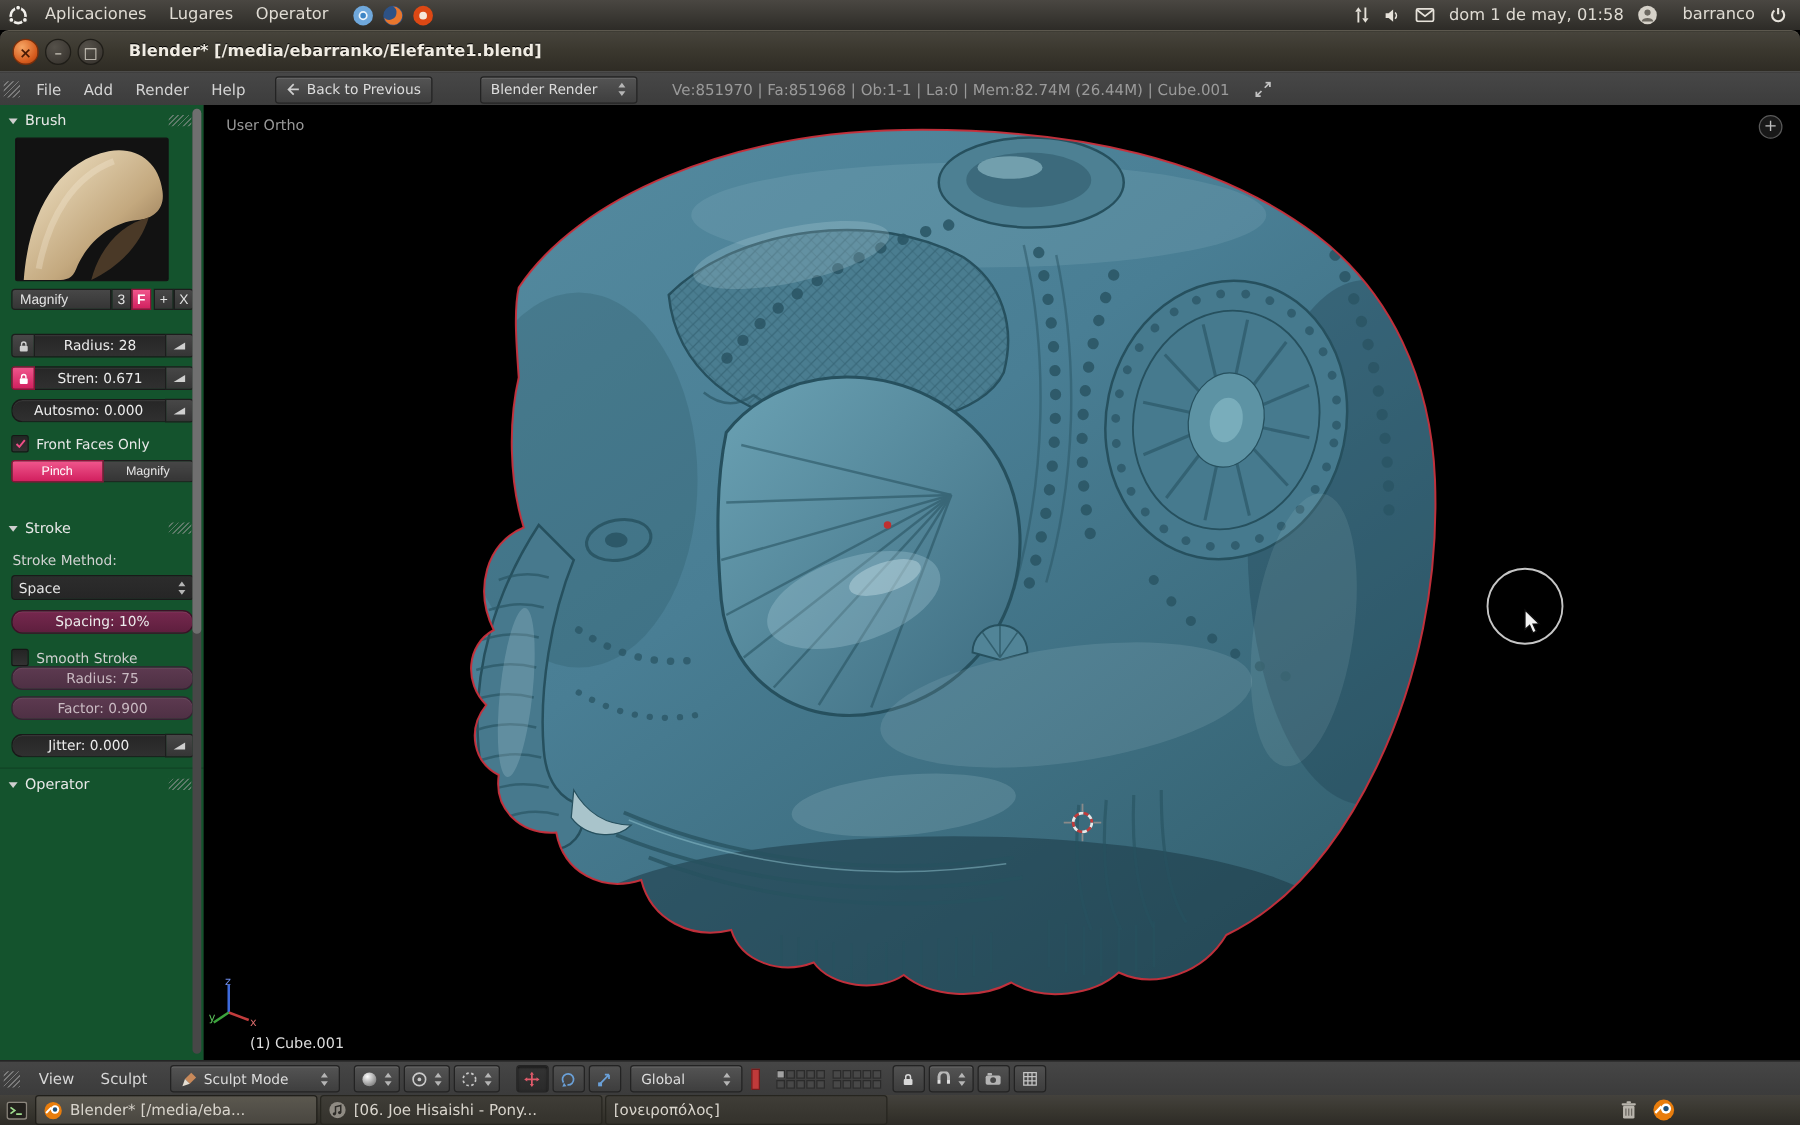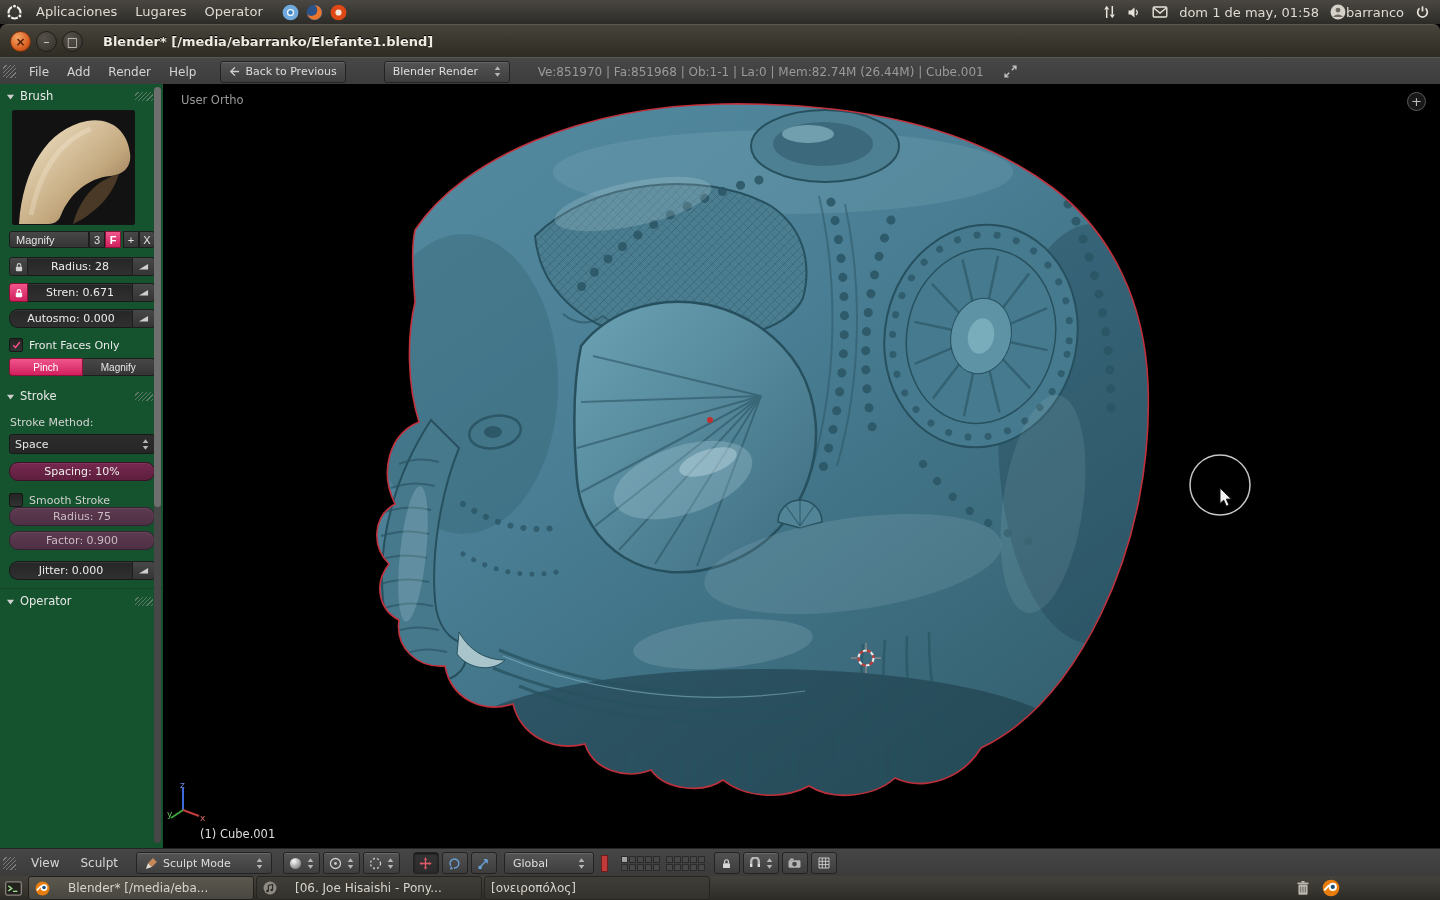--- a/index.html
+++ b/index.html
@@ -8,21 +8,21 @@
   .ic{display:inline-block;vertical-align:middle;}
 
   
   #top-panel{position:absolute;left:0;top:0;width:1440px;height:24px;z-index:9;
     background:linear-gradient(#4a4742,#3a3833 55%,#2d2b27);display:flex;align-items:center;
     color:#dfdbd3;font-size:13px;}
   .tp-menu{padding:0 9px;line-height:24px;}
   .tp-launchers{display:flex;gap:7px;margin-left:10px;align-items:center;}
   .tp-right{margin-left:auto;display:flex;align-items:center;gap:11px;padding-right:10px;}
   .tp-clock{font-size:13px;}
-  .tp-user{display:flex;align-items:center;gap:0;}
+  .tp-user{display:flex;gap:20px;}
 
   
   #title-bar{position:absolute;left:0;top:24px;width:1440px;height:33px;
     background:linear-gradient(#47443c,#3b382f 45%,#2e2b24);
     border-top:1px solid #5c584e;border-radius:7px 7px 0 0;
     display:flex;align-items:center;color:#f0ece3;}
   .wbtns{display:flex;gap:5px;margin-left:10px;align-items:center;}
   .wbtn{width:19px;height:19px;border-radius:50%;display:flex;align-items:center;justify-content:center;
     font-size:12px;line-height:1;border:1px solid #1f1d18;color:#d9d4c9;
     background:radial-gradient(circle at 35% 30%,#55514a,#332f2a);}
@@ -106,21 +106,21 @@
   .lgrid{display:grid;grid-template-columns:repeat(5,7px);grid-auto-rows:7px;gap:1px;}
   .lcell{background:#484848;border:1px solid #2b2b2b;box-sizing:border-box;}
   .lcell.on{background:#a2a2a2;}
   .redbar{width:5px;height:15px;background:#c03a3a;border:1px solid #6e1d1d;margin:0 4px;}
 
   
   #taskbar{position:absolute;left:0;top:876px;width:1440px;height:24px;
     background:linear-gradient(#44423d,#38362f 55%,#2d2b26);display:flex;align-items:center;color:#d8d4cc;
     font-size:12px;}
   .tb-win{width:212px;height:22px;margin-left:2px;border:1px solid #26251f;border-radius:3px;
-    background:linear-gradient(#3f3d37,#34322c);display:flex;align-items:center;gap:18px;padding:0 6px;
+    background:linear-gradient(#3f3d37,#34322c);display:flex;align-items:center;gap:6px;padding:0 6px;
     overflow:hidden;white-space:nowrap;}
   .tb-win.active{background:linear-gradient(#5b584f,#494640);border-color:#201f1a;}
   .tb-right{margin-left:auto;display:flex;align-items:center;gap:12px;padding-right:100px;}
 </style>
 </head>
 <body>
 
 <svg style="position:absolute;width:0;height:0" aria-hidden="true">
 <defs>
   <symbol id="i-updn" viewBox="0 0 8 14">
@@ -365,21 +365,21 @@
     </div>
 
     <div class="row">
       <button class="btn flex1">Magnify</button>
       <button class="btn w16">3</button>
       <button class="btn pink w16">F</button>
       <button class="btn w16" style="margin-left:2px">+</button>
       <button class="btn w16 rr">X</button>
     </div>
 
-    <div class="row" style="margin-top:9px">
+    <div class="row" style="margin-top:19px">
       <span class="mini-btn">
         <svg class="ic" width="10" height="10">
             <use href="#i-lock"></use>
           </svg>
       </span>
       <div class="slider">Radius: 28</div>
       <span class="mini-btn right">
         <svg class="ic" width="11" height="11">
             <use href="#i-pressure"></use>
           </svg>
@@ -416,21 +416,21 @@
           </svg>
       </span>
       <span class="chk-label">Front Faces Only</span>
     </div>
 
     <div class="row seg">
       <button class="on">Pinch</button>
       <button class="off">Magnify</button>
     </div>
 
-    <div class="panel-header" style="margin-top:8px">
+    <div class="panel-header" style="margin-top:24px">
       <svg class="ic tri" width="9" height="9">
           <use href="#i-tridown"></use>
         </svg>
       <span>Stroke</span>
       <span class="grip-sm"></span>
     </div>
 
     <div class="shelf-label">Stroke Method:</div>
     <div class="row" style="margin-top:5px">
       <span class="dropdown">

